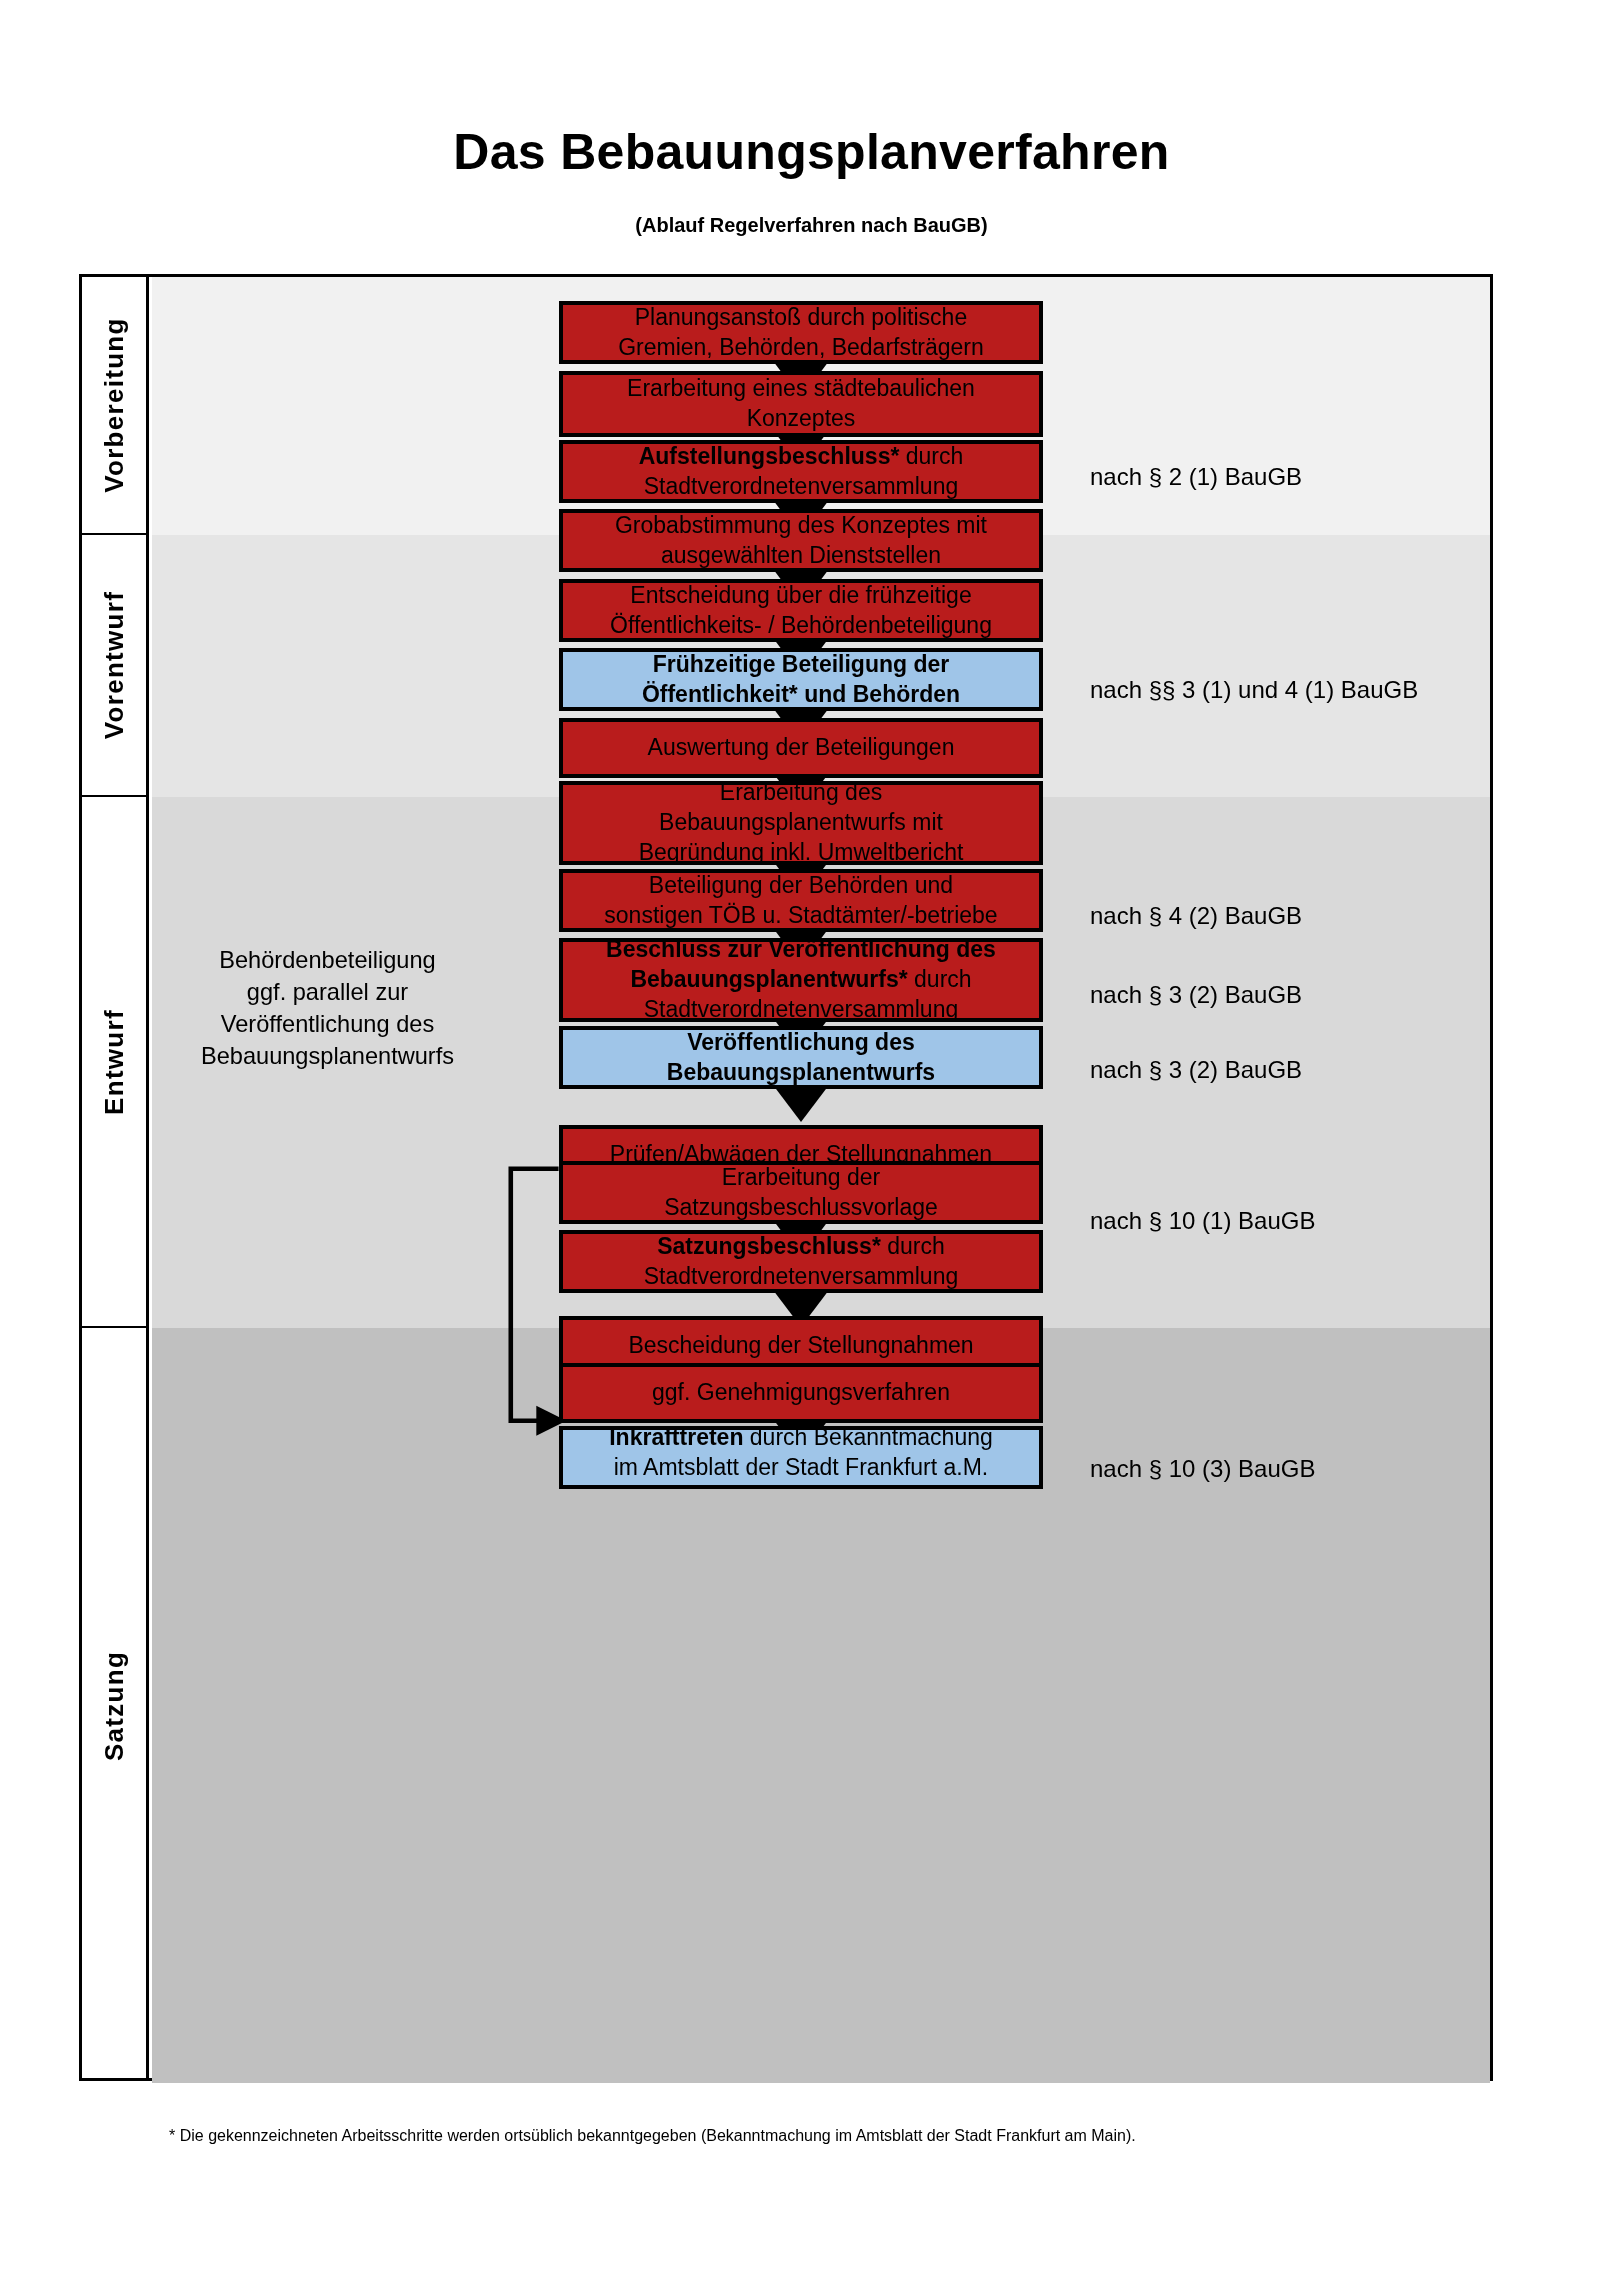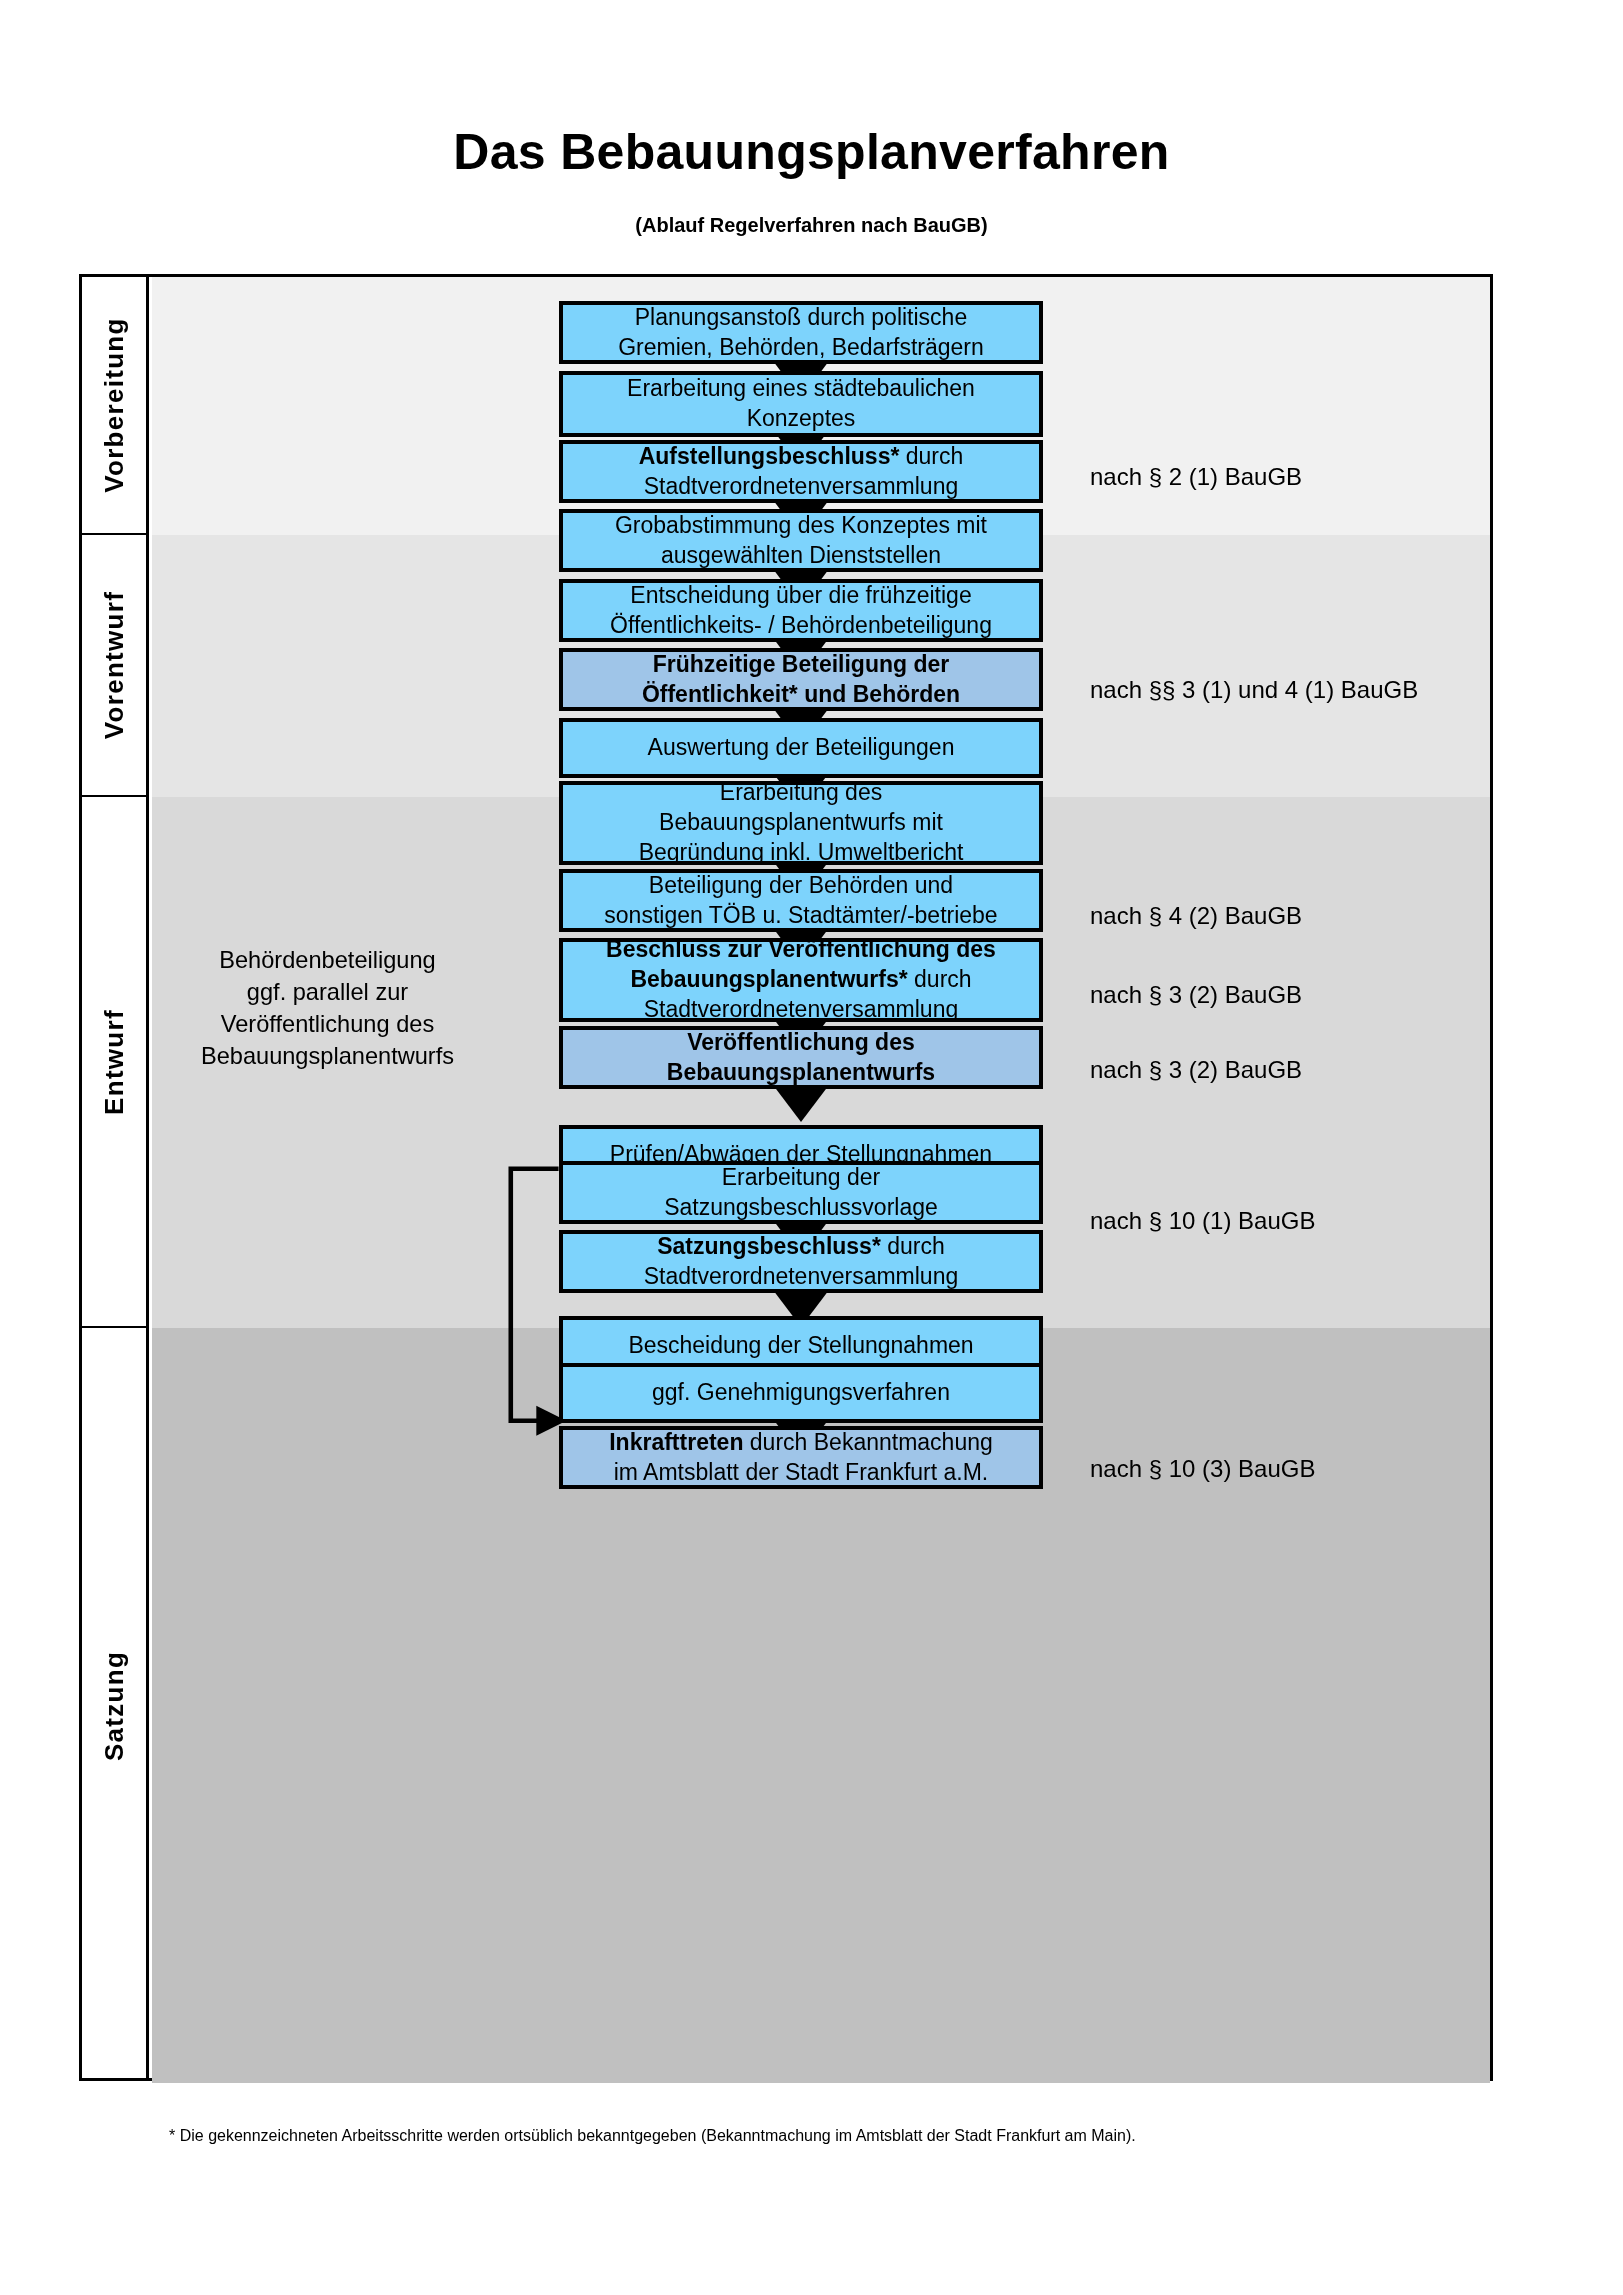--- a/index.html
+++ b/index.html
@@ -71,21 +71,21 @@
     left:0;top:0;
     width:1414px;height:1807px;
     pointer-events:none;
   }
   .node{
     position:absolute;
     left:477px;
     width:484px;
     box-sizing:border-box;
     border:4.6px solid #000;
-    background:#7dd3fc;
+    background:#b91c1c;
     display:flex;
     align-items:center;
     justify-content:center;
     text-align:center;
     font-size:23px;
     line-height:1.30;
     padding:2.6px 6.5px;
     z-index:4;
   }
   .node.blue{background:#9fc5e8;}
@@ -275,21 +275,21 @@
           <div>Bescheidung der Stellungnahmen</div>
         </span>
       </div>
       <div class="varrow" style="left: 688px; top: 1074px;"></div>
       <div class="node" style="top: 1086px; height: 60px;">
         <span class="t">
           <div>ggf. Genehmigungsverfahren</div>
         </span>
       </div>
       <div class="varrow" style="left: 688px; top: 1138px;"></div>
-      <div class="node blue" style="top: 1149px; height: 63px;">
+      <div class="node blue" style="top: 1149px; height: 63px; align-items: flex-end;">
         <span class="t">
           <div><b>Inkrafttreten</b> durch Bekanntmachung</div>
           <div>im Amtsblatt der Stadt Frankfurt a.M.</div>
         </span>
       </div>
       <div class="lawref" style="top: 186px;">nach § 2 (1) BauGB</div>
       <div class="lawref" style="top: 399px;">nach §§ 3 (1) und 4 (1) BauGB</div>
       <div class="lawref" style="top: 625px;">nach § 4 (2) BauGB</div>
       <div class="lawref" style="top: 704px;">nach § 3 (2) BauGB</div>
       <div class="lawref" style="top: 779px;">nach § 3 (2) BauGB</div>

